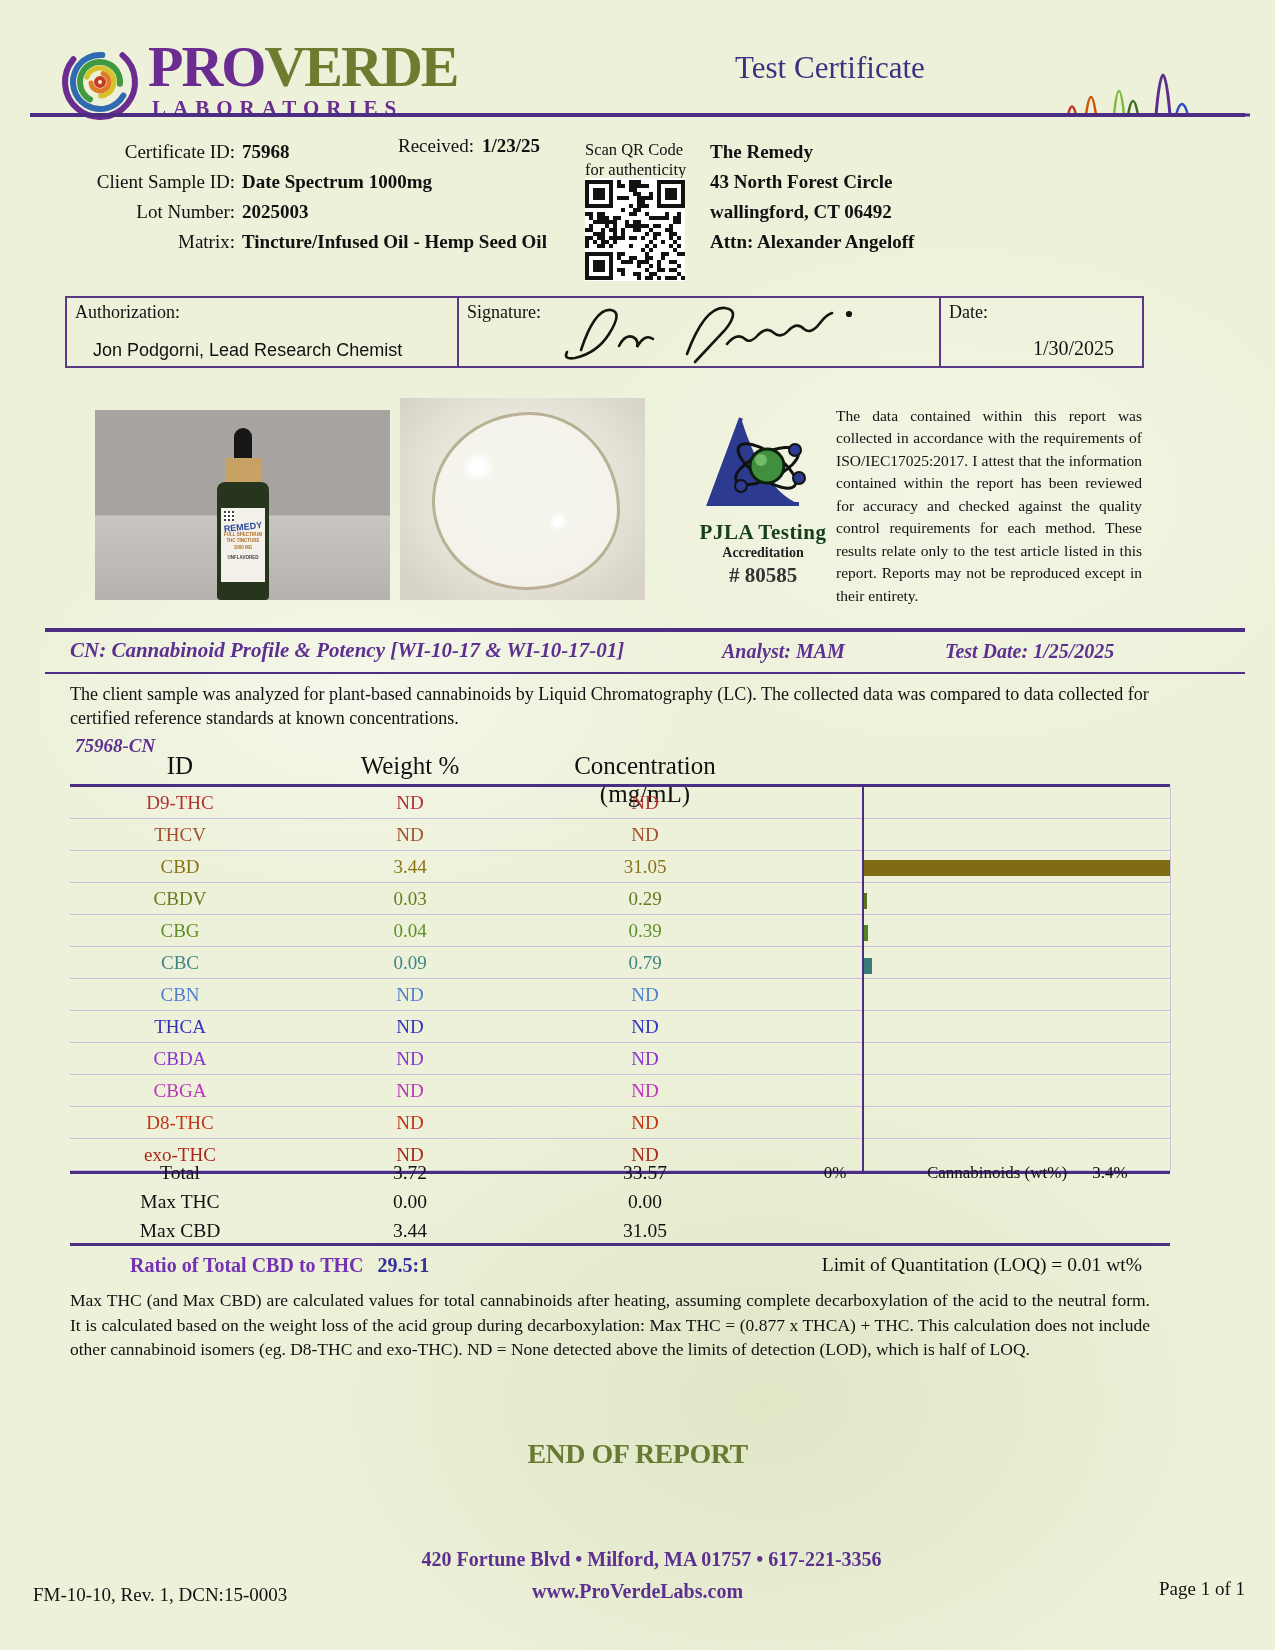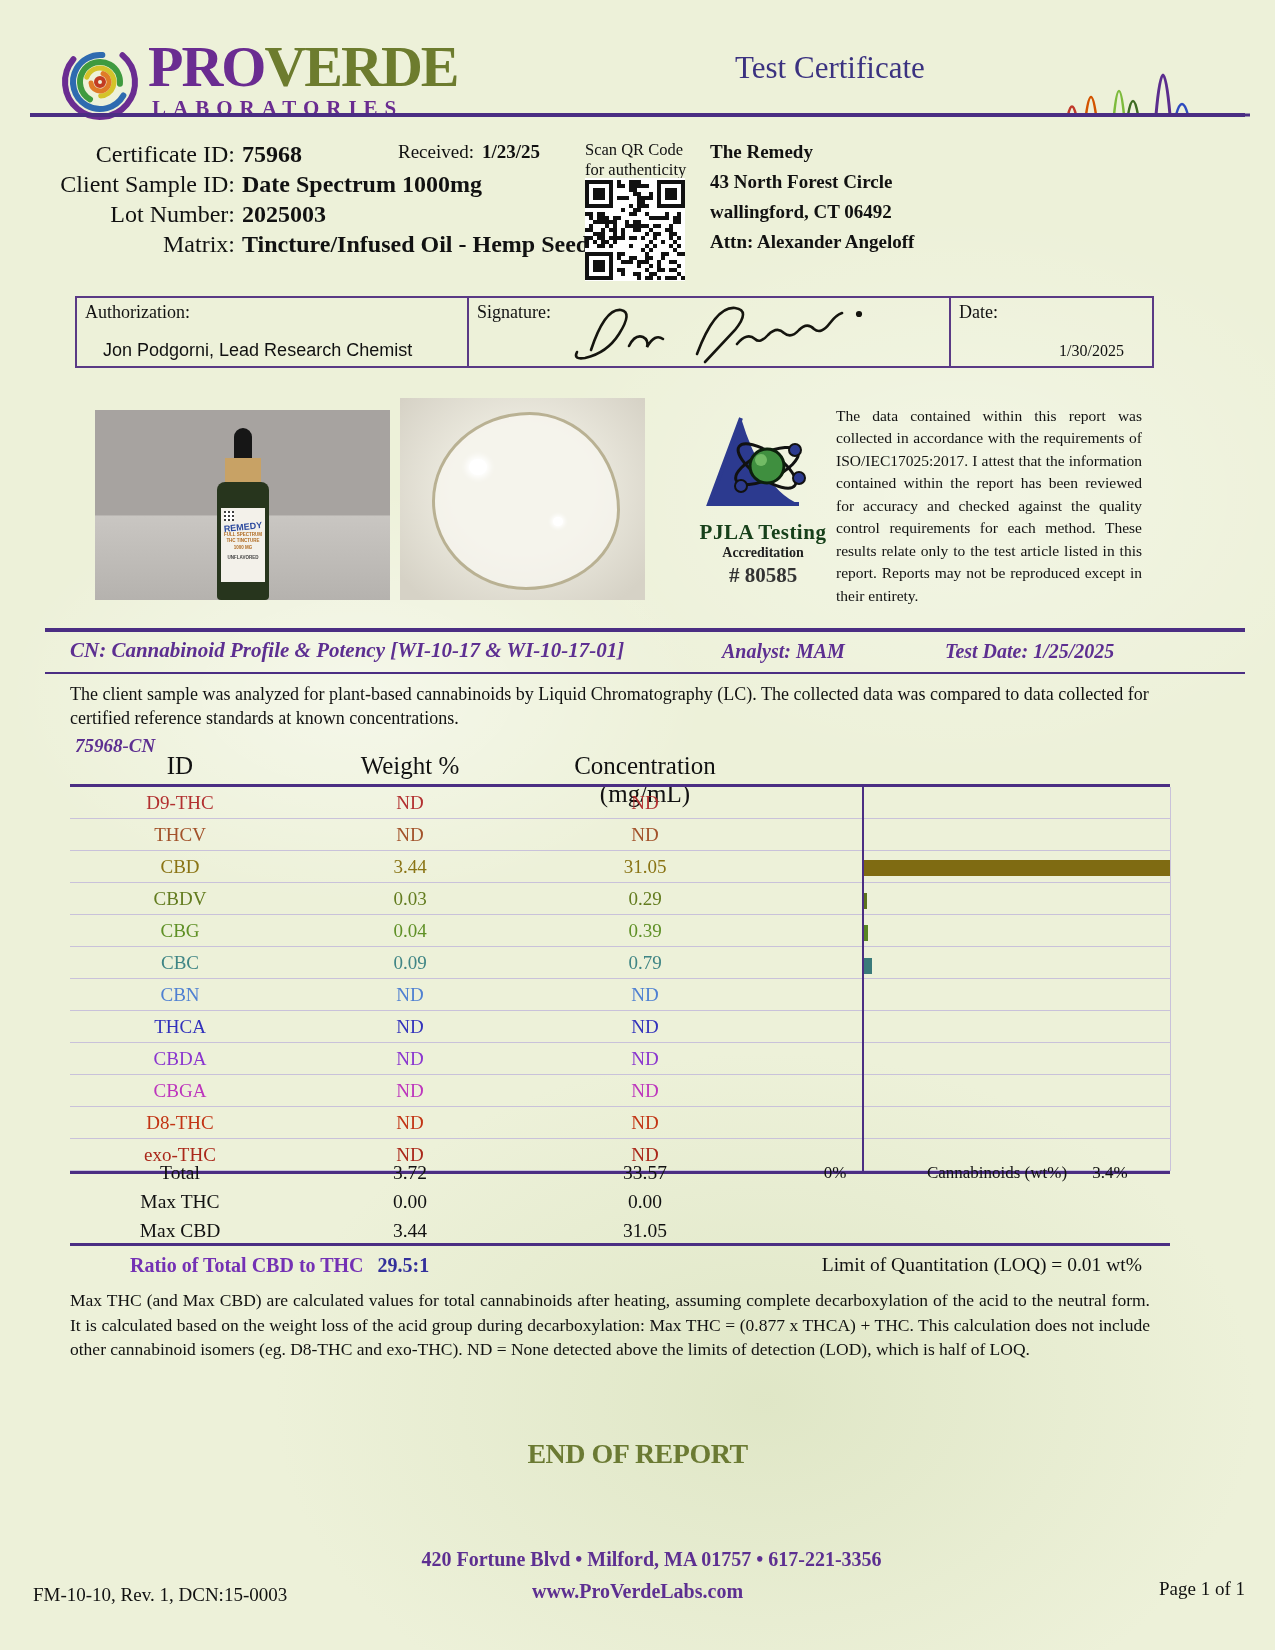--- a/index.html
+++ b/index.html
@@ -13,34 +13,34 @@
   
   .logo-icon{left:58px;top:40px;width:84px;height:84px;}
   .logo-text{left:148px;top:38px;line-height:1;}
   .logo-pro{font-size:58px;font-weight:bold;color:#6a2c91;letter-spacing:-2px;}
   .logo-verde{font-size:58px;font-weight:bold;color:#6d7c2e;letter-spacing:-2px;}
   .logo-labs{left:152px;top:96px;font-size:21px;color:#6a2c91;letter-spacing:7px;font-weight:600;}
   .cert-title{left:735px;top:50px;font-size:31px;color:#3b3280;}
   .chroma{left:920px;top:28px;width:330px;height:92px;}
   .rule-top{left:30px;top:113px;width:1215px;height:4px;background:#4b2e83;}
   
-  .info-row{display:flex;gap:7px;font-size:24px;}
+  .info-row{display:flex;gap:7px;font-size:19px;}
   .info-label{width:175px;text-align:right;white-space:nowrap;}
   .info-value{font-weight:bold;white-space:nowrap;}
   .recv{left:398px;display:flex;gap:8px;font-size:19px;}
   .qr-cap{left:585px;font-size:16.5px;line-height:1.2;}
   .qr-box{left:585px;top:178px;width:100px;height:103px;background:#fff;}
   .client-line{left:710px;font-size:19px;font-weight:bold;}
   
-  .auth{left:75px;top:296px;width:1075px;height:68px;border:2px solid #5a3a85;display:flex;}
+  .auth{left:65px;top:296px;width:1075px;height:68px;border:2px solid #5a3a85;display:flex;}
   .auth-cell{position:relative;border-right:2px solid #5a3a85;}
   .auth-cell:last-child{border-right:none;}
   .auth-label{position:absolute;left:8px;top:4px;font-size:18px;}
   .auth-name{position:absolute;left:26px;bottom:5px;font-family:"Liberation Sans","DejaVu Sans",sans-serif;font-size:18px;}
-  .auth-date{position:absolute;right:28px;bottom:6px;font-size:16px;}
+  .auth-date{position:absolute;right:28px;bottom:6px;font-size:20px;}
   .sig-svg{position:absolute;left:90px;top:2px;width:340px;height:64px;}
   
   .photo1{left:95px;top:410px;width:295px;height:190px;background:linear-gradient(#a7a3a0 55%,#c9c6c2 56%,#b5b2ae);overflow:hidden;}
   .bottle{position:absolute;left:118px;top:18px;width:60px;height:172px;}
   .bottle .bulb{position:absolute;left:21px;top:0;width:18px;height:34px;background:#161616;border-radius:9px 9px 4px 4px;}
   .bottle .collar{position:absolute;left:12px;top:30px;width:36px;height:26px;background:#c8a265;}
   .bottle .body{position:absolute;left:4px;top:54px;width:52px;height:118px;background:#27351d;border-radius:8px 8px 4px 4px;}
   .bottle .label{position:absolute;left:8px;top:80px;width:44px;height:74px;background:#f3f1ea;font-family:"Liberation Sans",sans-serif;text-align:center;overflow:hidden;}
   .lbl-brand{color:#2c4a9e;font-weight:bold;font-size:9px;transform:rotate(-6deg);margin-top:14px;}
   .lbl-sm{color:#b06a20;font-size:4.5px;font-weight:bold;line-height:1.4;}
@@ -118,21 +118,21 @@
     <path d="M208 87 q5 -28 10 0" stroke="#3e6b23" stroke-width="2.5" fill="none"></path>
     <path d="M236 87 q7 -80 14 0" stroke="#5b2d8e" stroke-width="3" fill="none"></path>
     <path d="M256 87 q6 -22 12 0" stroke="#2e4bbf" stroke-width="2.5" fill="none"></path>
   </svg>
   <div class="abs rule-top"></div>
 
   <div class="abs info-row" style="left:60px;top:141px;">
     <span class="info-label">Certificate ID:</span>
     <span class="info-value">75968</span>
   </div>
-  <div class="abs recv" style="top:141px;align-items:flex-end;">
+  <div class="abs recv" style="top:135px;align-items:flex-end;">
     <span>Received:</span>
     <span class="info-value">1/23/25</span>
   </div>
   <div class="abs info-row" style="left:60px;top:171px;">
     <span class="info-label">Client Sample ID:</span>
     <span class="info-value">Date Spectrum 1000mg</span>
   </div>
   <div class="abs info-row" style="left:60px;top:201px;">
     <span class="info-label">Lot Number:</span>
     <span class="info-value">2025003</span>

